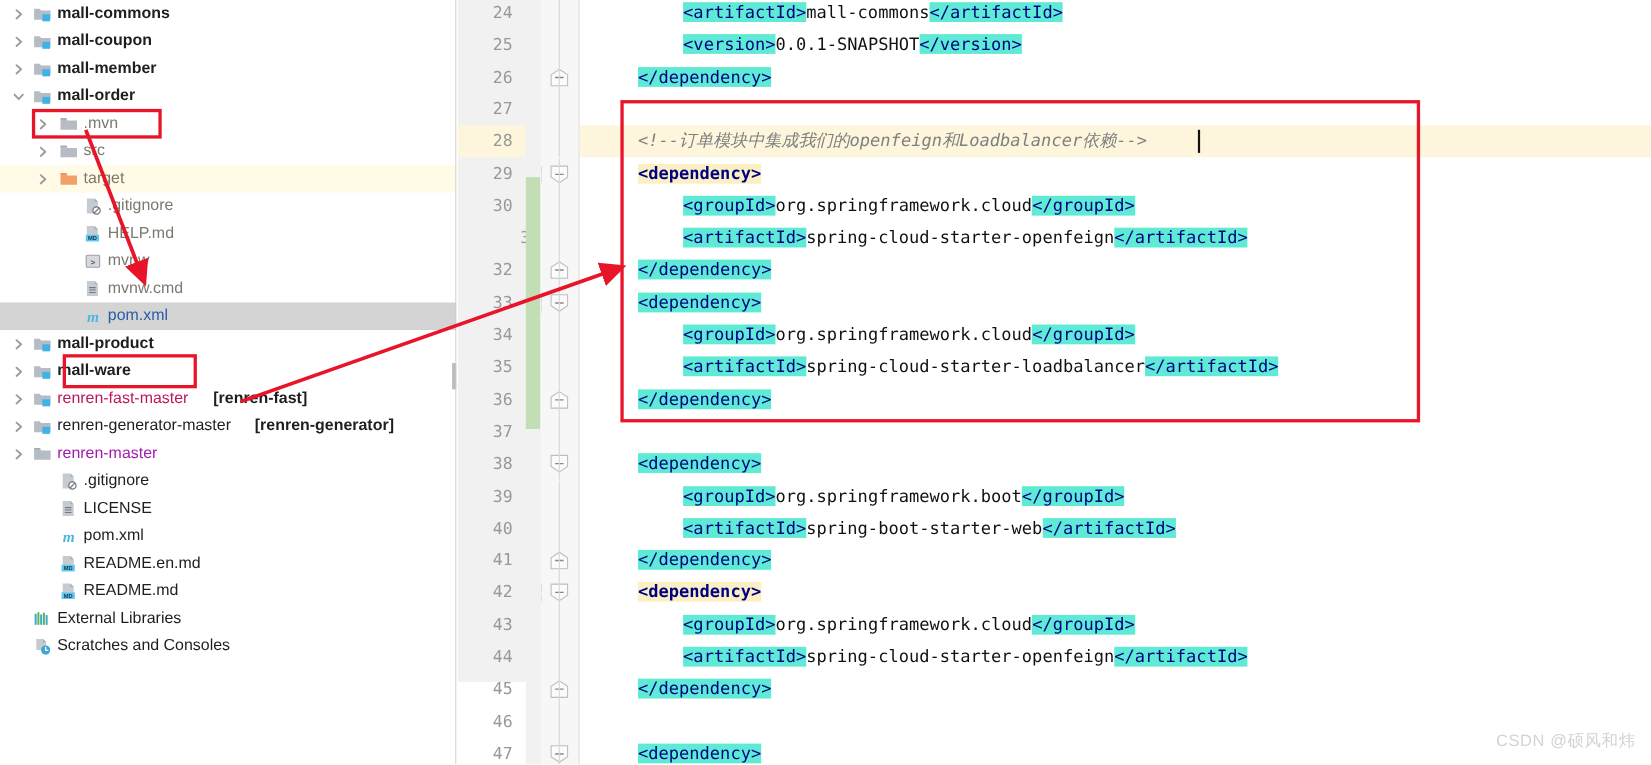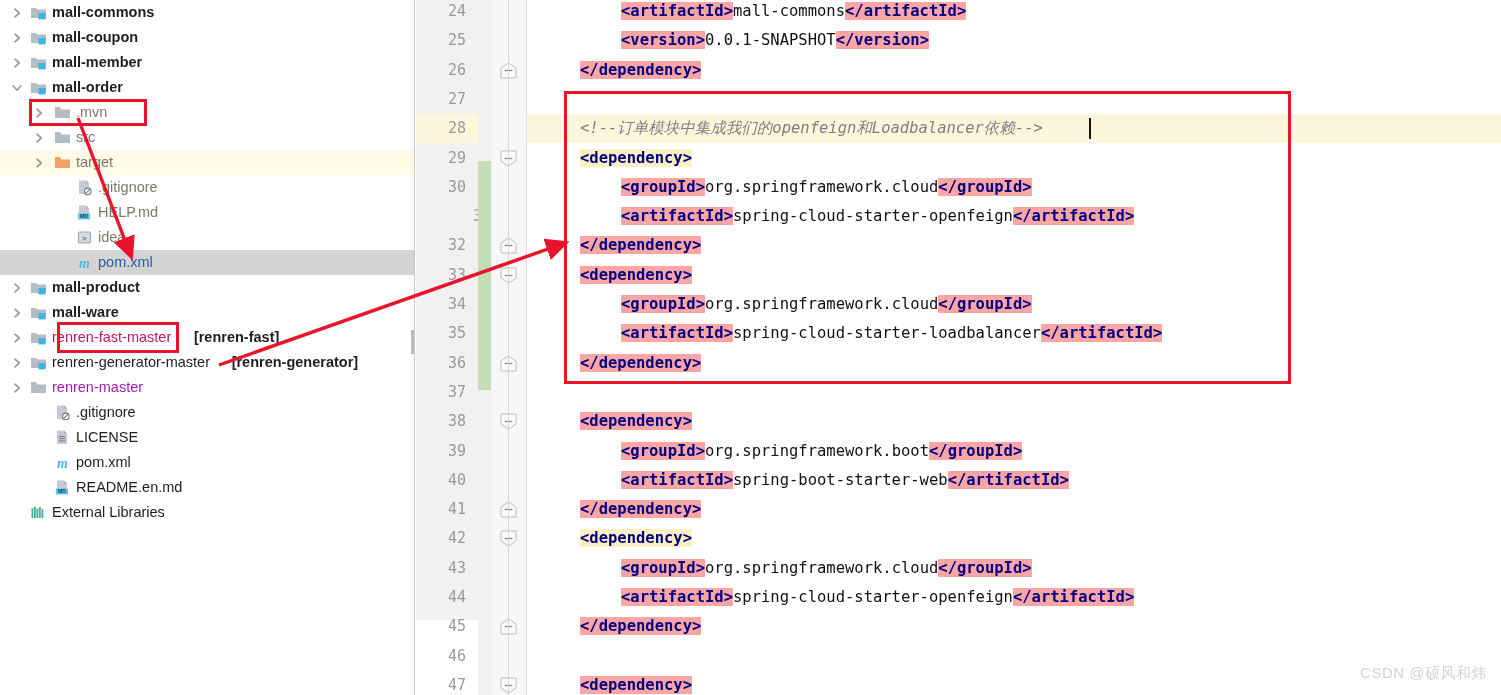--- a/index.html
+++ b/index.html
@@ -62,21 +62,21 @@
     font-size:15px;color:#999999;height:29px;line-height:29px;
   }
   .hl-line{
     position:absolute;left:0;right:0;height:29px;background:#fdf6dd;
   }
   .codeline{
     position:absolute;left:0;height:29px;line-height:29px;white-space:pre;
     font-family:"DejaVu Sans Mono","Liberation Mono",monospace;
     font-size:15.5px;color:#111111;
   }
-  .codeline .tag{color:#000080;font-weight:bold;background:#fca5a5;}
+  .codeline .tag{color:#000080;font-weight:normal;background:#5eead4;}
   .codeline .tagy{color:#000080;font-weight:bold;background:#fbf0c4;}
   .codeline .txt{color:#111111;}
   .codeline .cmt{color:#7f7f7f;font-style:italic;}
   .foldmark{
     position:absolute;width:17px;height:17px;
   }
   .maven-icon{position:absolute;width:22px;height:22px;}
   .caret{
     position:absolute;width:2px;height:21px;background:#111;
   }
@@ -211,149 +211,183 @@
         </span>
         <span class="tlabel" style="left: 98px; color: rgb(122, 122, 110);">HELP.md</span>
       </div>
       <div class="trow">
         <span class="ticon" style="left: 76px;">
           <svg width="17" height="17" viewBox="0 0 17 17" style="position: absolute; top: 4px; left: 0px;">
             <rect x="2.4" y="3" width="12.2" height="11" rx="1" fill="#d6d9dd" stroke="#9aa0a8" stroke-width="1"></rect>
             <text x="8.5" y="11.6" font-size="7.5" text-anchor="middle" fill="#5a5f66" font-family="DejaVu Sans Mono, monospace" font-weight="bold">&gt;</text>
           </svg>
         </span>
-        <span class="tlabel" style="left: 98px; color: rgb(122, 122, 110);">idea</span>
-      </div>
-      <div class="trow sel">
+        <span class="tlabel" style="left: 98px; color: rgb(122, 122, 110);">mvnw</span>
+      </div>
+      <div class="trow">
         <span class="ticon" style="left: 76px;">
-          <svg width="17" height="17" viewBox="0 0 17 17" style="position: absolute; top: 4px; left: 0px;">
-            <text x="8.5" y="13.5" font-size="14" text-anchor="middle" fill="#49b8e0" font-family="Liberation Serif, serif" font-style="italic" font-weight="bold">m</text>
-          </svg>
-        </span>
-        <span class="tlabel" style="left: 98px; color: rgb(42, 92, 168);">pom.xml</span>
-      </div>
-      <div class="trow">
-        <span class="twist" style="left: 10px;"><svg width="12" height="12" viewBox="0 0 12 12">
-            <path d="M4 2.2 L8.2 6 L4 9.8" fill="none" stroke="#9b9b9b" stroke-width="1.7" stroke-linecap="round" stroke-linejoin="round"></path>
-          </svg></span>
-        <span class="ticon" style="left: 30px;">
-          <svg width="17" height="17" viewBox="0 0 17 17" style="position: absolute; top: 4px; left: 0px;">
-            <path d="M1 4 h5 l1.4 1.6 H16 V14 H1 Z" fill="#b6bcc4"></path>
-            <rect x="8.5" y="9" width="7" height="6.4" fill="#3fb3e8"></rect>
-            <rect x="9.4" y="9.9" width="5.2" height="4.6" fill="#3fb3e8"></rect>
-          </svg>
-        </span>
-        <span class="tlabel" style="left: 52px; font-weight: bold; color: rgb(30, 30, 30);">mall-product</span>
-      </div>
-      <div class="trow">
-        <span class="twist" style="left: 10px;"><svg width="12" height="12" viewBox="0 0 12 12">
-            <path d="M4 2.2 L8.2 6 L4 9.8" fill="none" stroke="#9b9b9b" stroke-width="1.7" stroke-linecap="round" stroke-linejoin="round"></path>
-          </svg></span>
-        <span class="ticon" style="left: 30px;">
-          <svg width="17" height="17" viewBox="0 0 17 17" style="position: absolute; top: 4px; left: 0px;">
-            <path d="M1 4 h5 l1.4 1.6 H16 V14 H1 Z" fill="#b6bcc4"></path>
-            <rect x="8.5" y="9" width="7" height="6.4" fill="#3fb3e8"></rect>
-            <rect x="9.4" y="9.9" width="5.2" height="4.6" fill="#3fb3e8"></rect>
-          </svg>
-        </span>
-        <span class="tlabel" style="left: 52px; font-weight: bold; color: rgb(30, 30, 30);">mall-ware</span>
-      </div>
-      <div class="trow">
-        <span class="twist" style="left: 10px;"><svg width="12" height="12" viewBox="0 0 12 12">
-            <path d="M4 2.2 L8.2 6 L4 9.8" fill="none" stroke="#9b9b9b" stroke-width="1.7" stroke-linecap="round" stroke-linejoin="round"></path>
-          </svg></span>
-        <span class="ticon" style="left: 30px;">
-          <svg width="17" height="17" viewBox="0 0 17 17" style="position: absolute; top: 4px; left: 0px;">
-            <path d="M1 4 h5 l1.4 1.6 H16 V14 H1 Z" fill="#b6bcc4"></path>
-            <rect x="8.5" y="9" width="7" height="6.4" fill="#3fb3e8"></rect>
-            <rect x="9.4" y="9.9" width="5.2" height="4.6" fill="#3fb3e8"></rect>
-          </svg>
-        </span>
-        <span class="tlabel" style="left: 52px; color: #be185d;">renren-fast-master</span>
-        <span class="tlabel" style="left: 193.9px; font-weight: bold; color: rgb(30, 30, 30);">[renren-fast]</span>
-      </div>
-      <div class="trow">
-        <span class="twist" style="left: 10px;"><svg width="12" height="12" viewBox="0 0 12 12">
-            <path d="M4 2.2 L8.2 6 L4 9.8" fill="none" stroke="#9b9b9b" stroke-width="1.7" stroke-linecap="round" stroke-linejoin="round"></path>
-          </svg></span>
-        <span class="ticon" style="left: 30px;">
-          <svg width="17" height="17" viewBox="0 0 17 17" style="position: absolute; top: 4px; left: 0px;">
-            <path d="M1 4 h5 l1.4 1.6 H16 V14 H1 Z" fill="#b6bcc4"></path>
-            <rect x="8.5" y="9" width="7" height="6.4" fill="#3fb3e8"></rect>
-            <rect x="9.4" y="9.9" width="5.2" height="4.6" fill="#3fb3e8"></rect>
-          </svg>
-        </span>
-        <span class="tlabel" style="left: 52px; color: rgb(30, 30, 30);">renren-generator-master</span>
-        <span class="tlabel" style="left: 231.65px; font-weight: bold; color: rgb(30, 30, 30);">[renren-generator]</span>
-      </div>
-      <div class="trow">
-        <span class="twist" style="left: 10px;"><svg width="12" height="12" viewBox="0 0 12 12">
-            <path d="M4 2.2 L8.2 6 L4 9.8" fill="none" stroke="#9b9b9b" stroke-width="1.7" stroke-linecap="round" stroke-linejoin="round"></path>
-          </svg></span>
-        <span class="ticon" style="left: 30px;">
-          <svg width="17" height="17" viewBox="0 0 17 17" style="position: absolute; top: 4px; left: 0px;">
-            <path d="M1 4 h5 l1.4 1.6 H16 V14 H1 Z" fill="#b6bcc4"></path>
-            <path d="M1 3.2 h5.2 l1.2 1.4 H1 Z" fill="#a4abb4"></path>
-          </svg>
-        </span>
-        <span class="tlabel" style="left: 52px; color: #a21caf;">renren-master</span>
-      </div>
-      <div class="trow">
-        <span class="ticon" style="left: 54px;">
-          <svg width="17" height="17" viewBox="0 0 17 17" style="position: absolute; top: 4px; left: 0px;">
-            <path d="M3 1.5 h7 l3 3 V15 H3 Z" fill="#c6cbd1"></path>
-            <path d="M10 1.5 l3 3 h-3 Z" fill="#a8aeb6"></path>
-            <circle cx="11.8" cy="12.4" r="3.3" fill="#fff" stroke="#6f747c" stroke-width="1.1"></circle>
-            <line x1="9.6" y1="14.6" x2="14" y2="10.2" stroke="#6f747c" stroke-width="1.1"></line>
-          </svg>
-        </span>
-        <span class="tlabel" style="left: 76px; color: rgb(30, 30, 30);">.gitignore</span>
-      </div>
-      <div class="trow">
-        <span class="ticon" style="left: 54px;">
           <svg width="17" height="17" viewBox="0 0 17 17" style="position: absolute; top: 4px; left: 0px;">
             <path d="M3 1.5 h7 l3 3 V15 H3 Z" fill="#c6cbd1"></path>
             <path d="M10 1.5 l3 3 h-3 Z" fill="#a8aeb6"></path>
             <line x1="5" y1="7.5" x2="11" y2="7.5" stroke="#73787f" stroke-width="1"></line>
             <line x1="5" y1="9.7" x2="11" y2="9.7" stroke="#73787f" stroke-width="1"></line>
             <line x1="5" y1="11.9" x2="11" y2="11.9" stroke="#73787f" stroke-width="1"></line>
           </svg>
         </span>
+        <span class="tlabel" style="left: 98px; color: rgb(122, 122, 110);">mvnw.cmd</span>
+      </div>
+      <div class="trow sel">
+        <span class="ticon" style="left: 76px;">
+          <svg width="17" height="17" viewBox="0 0 17 17" style="position: absolute; top: 4px; left: 0px;">
+            <text x="8.5" y="13.5" font-size="14" text-anchor="middle" fill="#49b8e0" font-family="Liberation Serif, serif" font-style="italic" font-weight="bold">m</text>
+          </svg>
+        </span>
+        <span class="tlabel" style="left: 98px; color: rgb(42, 92, 168);">pom.xml</span>
+      </div>
+      <div class="trow">
+        <span class="twist" style="left: 10px;"><svg width="12" height="12" viewBox="0 0 12 12">
+            <path d="M4 2.2 L8.2 6 L4 9.8" fill="none" stroke="#9b9b9b" stroke-width="1.7" stroke-linecap="round" stroke-linejoin="round"></path>
+          </svg></span>
+        <span class="ticon" style="left: 30px;">
+          <svg width="17" height="17" viewBox="0 0 17 17" style="position: absolute; top: 4px; left: 0px;">
+            <path d="M1 4 h5 l1.4 1.6 H16 V14 H1 Z" fill="#b6bcc4"></path>
+            <rect x="8.5" y="9" width="7" height="6.4" fill="#3fb3e8"></rect>
+            <rect x="9.4" y="9.9" width="5.2" height="4.6" fill="#3fb3e8"></rect>
+          </svg>
+        </span>
+        <span class="tlabel" style="left: 52px; font-weight: bold; color: rgb(30, 30, 30);">mall-product</span>
+      </div>
+      <div class="trow">
+        <span class="twist" style="left: 10px;"><svg width="12" height="12" viewBox="0 0 12 12">
+            <path d="M4 2.2 L8.2 6 L4 9.8" fill="none" stroke="#9b9b9b" stroke-width="1.7" stroke-linecap="round" stroke-linejoin="round"></path>
+          </svg></span>
+        <span class="ticon" style="left: 30px;">
+          <svg width="17" height="17" viewBox="0 0 17 17" style="position: absolute; top: 4px; left: 0px;">
+            <path d="M1 4 h5 l1.4 1.6 H16 V14 H1 Z" fill="#b6bcc4"></path>
+            <rect x="8.5" y="9" width="7" height="6.4" fill="#3fb3e8"></rect>
+            <rect x="9.4" y="9.9" width="5.2" height="4.6" fill="#3fb3e8"></rect>
+          </svg>
+        </span>
+        <span class="tlabel" style="left: 52px; font-weight: bold; color: rgb(30, 30, 30);">mall-ware</span>
+      </div>
+      <div class="trow">
+        <span class="twist" style="left: 10px;"><svg width="12" height="12" viewBox="0 0 12 12">
+            <path d="M4 2.2 L8.2 6 L4 9.8" fill="none" stroke="#9b9b9b" stroke-width="1.7" stroke-linecap="round" stroke-linejoin="round"></path>
+          </svg></span>
+        <span class="ticon" style="left: 30px;">
+          <svg width="17" height="17" viewBox="0 0 17 17" style="position: absolute; top: 4px; left: 0px;">
+            <path d="M1 4 h5 l1.4 1.6 H16 V14 H1 Z" fill="#b6bcc4"></path>
+            <rect x="8.5" y="9" width="7" height="6.4" fill="#3fb3e8"></rect>
+            <rect x="9.4" y="9.9" width="5.2" height="4.6" fill="#3fb3e8"></rect>
+          </svg>
+        </span>
+        <span class="tlabel" style="left: 52px; color: #be185d;">renren-fast-master</span>
+        <span class="tlabel" style="left: 193.9px; font-weight: bold; color: rgb(30, 30, 30);">[renren-fast]</span>
+      </div>
+      <div class="trow">
+        <span class="twist" style="left: 10px;"><svg width="12" height="12" viewBox="0 0 12 12">
+            <path d="M4 2.2 L8.2 6 L4 9.8" fill="none" stroke="#9b9b9b" stroke-width="1.7" stroke-linecap="round" stroke-linejoin="round"></path>
+          </svg></span>
+        <span class="ticon" style="left: 30px;">
+          <svg width="17" height="17" viewBox="0 0 17 17" style="position: absolute; top: 4px; left: 0px;">
+            <path d="M1 4 h5 l1.4 1.6 H16 V14 H1 Z" fill="#b6bcc4"></path>
+            <rect x="8.5" y="9" width="7" height="6.4" fill="#3fb3e8"></rect>
+            <rect x="9.4" y="9.9" width="5.2" height="4.6" fill="#3fb3e8"></rect>
+          </svg>
+        </span>
+        <span class="tlabel" style="left: 52px; color: rgb(30, 30, 30);">renren-generator-master</span>
+        <span class="tlabel" style="left: 231.65px; font-weight: bold; color: rgb(30, 30, 30);">[renren-generator]</span>
+      </div>
+      <div class="trow">
+        <span class="twist" style="left: 10px;"><svg width="12" height="12" viewBox="0 0 12 12">
+            <path d="M4 2.2 L8.2 6 L4 9.8" fill="none" stroke="#9b9b9b" stroke-width="1.7" stroke-linecap="round" stroke-linejoin="round"></path>
+          </svg></span>
+        <span class="ticon" style="left: 30px;">
+          <svg width="17" height="17" viewBox="0 0 17 17" style="position: absolute; top: 4px; left: 0px;">
+            <path d="M1 4 h5 l1.4 1.6 H16 V14 H1 Z" fill="#b6bcc4"></path>
+            <path d="M1 3.2 h5.2 l1.2 1.4 H1 Z" fill="#a4abb4"></path>
+          </svg>
+        </span>
+        <span class="tlabel" style="left: 52px; color: #a21caf;">renren-master</span>
+      </div>
+      <div class="trow">
+        <span class="ticon" style="left: 54px;">
+          <svg width="17" height="17" viewBox="0 0 17 17" style="position: absolute; top: 4px; left: 0px;">
+            <path d="M3 1.5 h7 l3 3 V15 H3 Z" fill="#c6cbd1"></path>
+            <path d="M10 1.5 l3 3 h-3 Z" fill="#a8aeb6"></path>
+            <circle cx="11.8" cy="12.4" r="3.3" fill="#fff" stroke="#6f747c" stroke-width="1.1"></circle>
+            <line x1="9.6" y1="14.6" x2="14" y2="10.2" stroke="#6f747c" stroke-width="1.1"></line>
+          </svg>
+        </span>
+        <span class="tlabel" style="left: 76px; color: rgb(30, 30, 30);">.gitignore</span>
+      </div>
+      <div class="trow">
+        <span class="ticon" style="left: 54px;">
+          <svg width="17" height="17" viewBox="0 0 17 17" style="position: absolute; top: 4px; left: 0px;">
+            <path d="M3 1.5 h7 l3 3 V15 H3 Z" fill="#c6cbd1"></path>
+            <path d="M10 1.5 l3 3 h-3 Z" fill="#a8aeb6"></path>
+            <line x1="5" y1="7.5" x2="11" y2="7.5" stroke="#73787f" stroke-width="1"></line>
+            <line x1="5" y1="9.7" x2="11" y2="9.7" stroke="#73787f" stroke-width="1"></line>
+            <line x1="5" y1="11.9" x2="11" y2="11.9" stroke="#73787f" stroke-width="1"></line>
+          </svg>
+        </span>
         <span class="tlabel" style="left: 76px; color: rgb(30, 30, 30);">LICENSE</span>
       </div>
       <div class="trow">
         <span class="ticon" style="left: 54px;">
           <svg width="17" height="17" viewBox="0 0 17 17" style="position: absolute; top: 4px; left: 0px;">
             <text x="8.5" y="13.5" font-size="14" text-anchor="middle" fill="#49b8e0" font-family="Liberation Serif, serif" font-style="italic" font-weight="bold">m</text>
           </svg>
         </span>
         <span class="tlabel" style="left: 76px; color: rgb(30, 30, 30);">pom.xml</span>
       </div>
       <div class="trow">
         <span class="ticon" style="left: 54px;">
           <svg width="17" height="17" viewBox="0 0 17 17" style="position: absolute; top: 4px; left: 0px;">
             <path d="M3 1.5 h7 l3 3 V15 H3 Z" fill="#c6cbd1"></path>
             <path d="M10 1.5 l3 3 h-3 Z" fill="#a8aeb6"></path>
             <rect x="2" y="9.5" width="12" height="6" fill="#5fc6ef"></rect>
             <text x="8" y="14.4" font-size="5.2" text-anchor="middle" fill="#12394f" font-family="Liberation Sans, sans-serif" font-weight="bold">MD</text>
           </svg>
         </span>
         <span class="tlabel" style="left: 76px; color: rgb(30, 30, 30);">README.en.md</span>
+      </div>
+      <div class="trow">
+        <span class="ticon" style="left: 54px;">
+          <svg width="17" height="17" viewBox="0 0 17 17" style="position: absolute; top: 4px; left: 0px;">
+            <path d="M3 1.5 h7 l3 3 V15 H3 Z" fill="#c6cbd1"></path>
+            <path d="M10 1.5 l3 3 h-3 Z" fill="#a8aeb6"></path>
+            <rect x="2" y="9.5" width="12" height="6" fill="#5fc6ef"></rect>
+            <text x="8" y="14.4" font-size="5.2" text-anchor="middle" fill="#12394f" font-family="Liberation Sans, sans-serif" font-weight="bold">MD</text>
+          </svg>
+        </span>
+        <span class="tlabel" style="left: 76px; color: rgb(30, 30, 30);">README.md</span>
       </div>
       <div class="trow">
         <span class="ticon" style="left: 30px;">
           <svg width="17" height="17" viewBox="0 0 17 17" style="position: absolute; top: 4px; left: 0px;">
             <rect x="1.5" y="4" width="1.8" height="10" fill="#3aa7d6"></rect>
             <rect x="4" y="2.6" width="1.8" height="11.4" fill="#57b84b"></rect>
             <rect x="6.5" y="4.6" width="1.8" height="9.4" fill="#3aa7d6"></rect>
             <rect x="9" y="3" width="1.8" height="11" fill="#57b84b"></rect>
             <rect x="11.5" y="5.2" width="1.8" height="8.8" fill="#3aa7d6"></rect>
           </svg>
         </span>
         <span class="tlabel" style="left: 52px; color: rgb(30, 30, 30);">External Libraries</span>
+      </div>
+      <div class="trow">
+        <span class="ticon" style="left: 30px;">
+          <svg width="17" height="17" viewBox="0 0 17 17" style="position: absolute; top: 4px; left: 0px;">
+            <path d="M3 1.8 h6 l3 3 V12 H3 Z" fill="#c6cbd1"></path>
+            <path d="M9 1.8 l3 3 h-3 Z" fill="#a8aeb6"></path>
+            <circle cx="11.5" cy="12" r="4.2" fill="#3aa7d6"></circle>
+            <path d="M11.5 9.6 v2.6 h2" stroke="#fff" stroke-width="1.2" fill="none" stroke-linecap="round"></path>
+          </svg>
+        </span>
+        <span class="tlabel" style="left: 52px; color: rgb(30, 30, 30);">Scratches and Consoles</span>
       </div>
     </div>
   <div id="tree-scroll-thumb"></div>
   <div class="vsep"></div>
 </div>
 
 <div id="editor">
   <div id="gutter">
       <div class="lnum" style="top: -3px;">24</div>
       <div class="lnum" style="top: 26.3px;">25</div>

